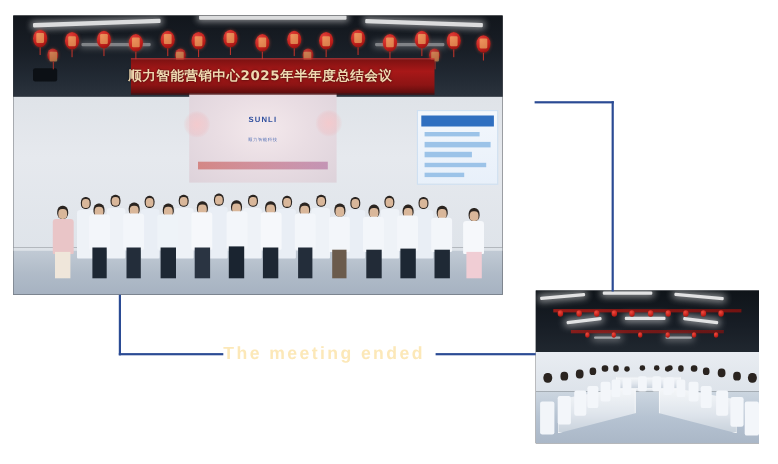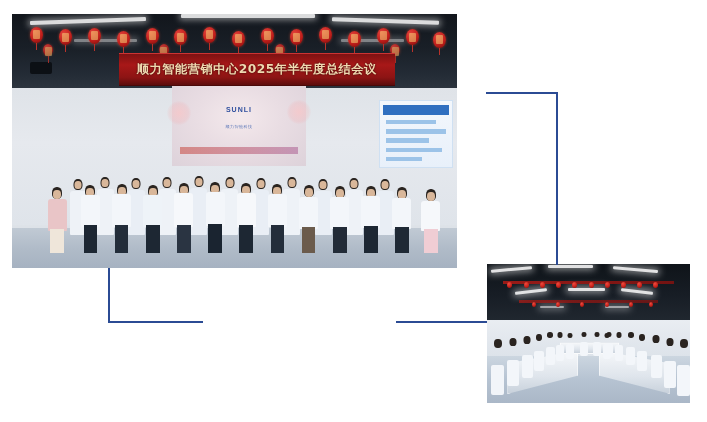--- a/index.html
+++ b/index.html
@@ -25,21 +25,21 @@
   .pm-wall{position:absolute;left:0;top:29%;width:100%;height:54%;
     background:linear-gradient(180deg,#dfe3e8 0%,#e6e9ee 40%,#dfe4ea 100%);}
   .pm-floor{position:absolute;left:0;top:83%;width:100%;height:17%;
     background:linear-gradient(180deg,#c3ccd6 0%,#b0bbc8 55%,#a6b2c1 100%);}
   .pm-floor:after{content:"";position:absolute;left:0;top:0;width:100%;height:3px;
     background:rgba(255,255,255,.45);}
   
   .pm-banner{position:absolute;left:24%;top:15.5%;width:62%;height:12%;
     background:linear-gradient(180deg,#7e1212 0%,#a81818 35%,#8d1414 75%,#5d0d0d 100%);
     border-top:1px solid #c33;border-bottom:1px solid #4a0909;
-    display:flex;align-items:center;justify-content:center;}
+    display:flex;align-items:center;justify-content:flex-start;}
   .pm-banner span{
     color:#f0d9b0;font-size:12px;font-weight:bold;letter-spacing:.5px;
     white-space:nowrap;text-shadow:0 0 2px rgba(0,0,0,.75);
     font-family:"DejaVu Sans","Liberation Sans",sans-serif;
     transform:scaleX(1.02);}
   
   .lantern{position:absolute;width:13px;height:16px;border-radius:50%;
     background:radial-gradient(circle at 35% 30%,#e5433c 0%,#c01f1b 55%,#7c0d0b 100%);
     box-shadow:0 0 3px rgba(255,90,60,.45);}
   .lantern:after{content:"";position:absolute;left:50%;top:100%;width:1px;height:7px;
@@ -448,14 +448,15 @@
   </div>
 
   <div class="line line-v" style="left:108px;top:268px;height:55px;"></div>
   <div class="line line-h" style="left:108px;top:321px;width:95px;"></div>
 
   <div class="line line-h" style="left:396px;top:321px;width:91px;"></div>
 
   <div class="line line-h" style="left:486px;top:92px;width:72px;"></div>
   <div class="line line-v" style="left:556px;top:92px;height:173px;"></div>
 
+  <div class="caption">The meeting ended</div>
 
 </div>
 
 </body></html>

